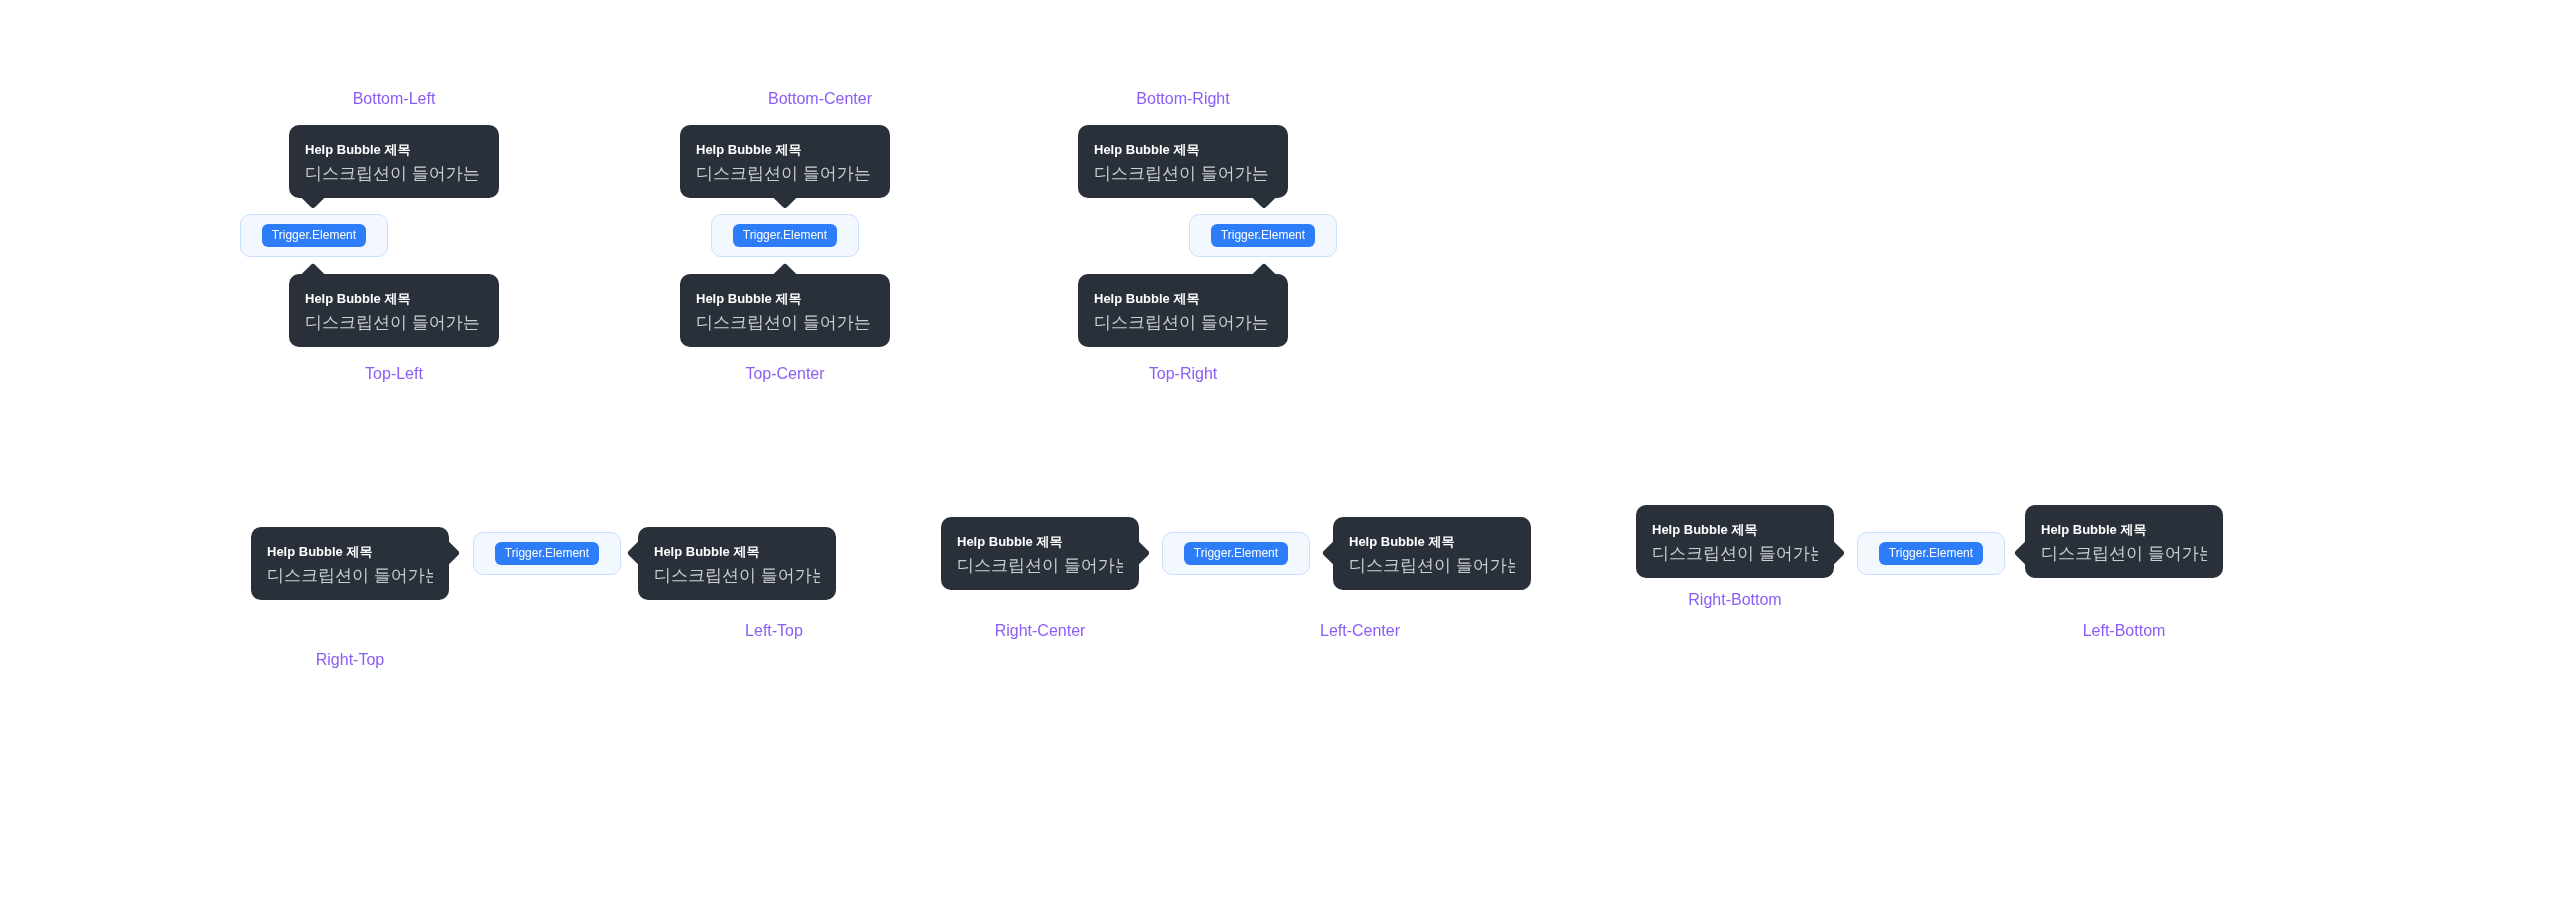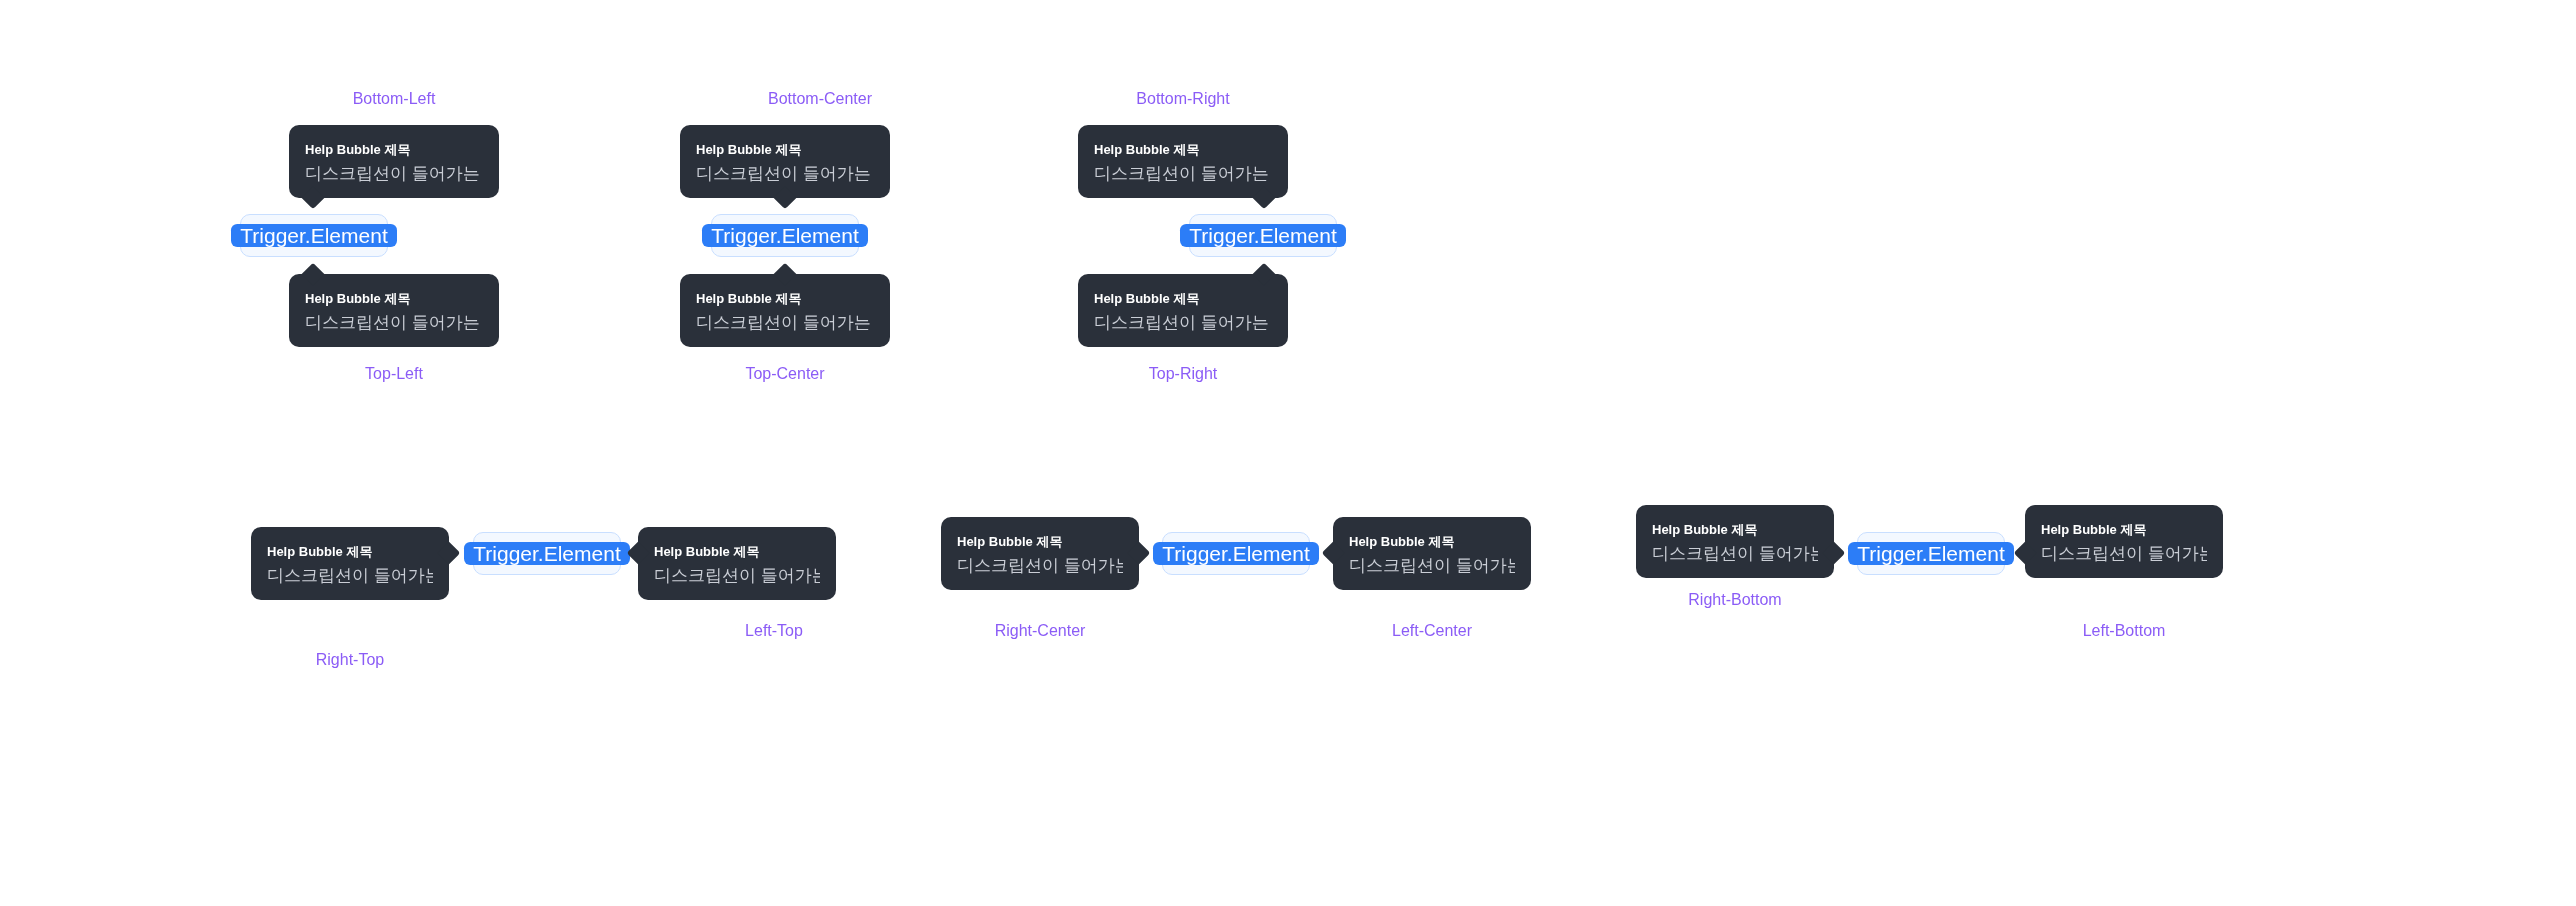--- a/index.html
+++ b/index.html
@@ -77,21 +77,21 @@
     border:1.2px solid var(--trigger-ring-border);
     border-radius:10px;
     display:flex;align-items:center;justify-content:center;
   }
   .trigger-btn{
     background:var(--trigger-btn-bg);
     color:var(--trigger-btn-text);
     border:none;
     border-radius:6.2px;
     font-family:inherit;
-    font-size:21px;line-height:19.3px;
+    font-size:12px;line-height:19.3px;
     padding:1.9px 9.4px;
     white-space:nowrap;
     cursor:pointer;
   }
 </style>
 </head>
 <body>
 
 <div class="canvas">
 
@@ -184,21 +184,21 @@
     <button class="trigger-btn">Trigger.Element</button>
   </div>
 
   <div class="bubble md" style="left:1333px;top:517px">
     <span class="arrow side-left" style="top:28px"></span>
     <div class="bubble-title">Help Bubble 제목</div>
     <div class="bubble-desc">디스크립션이 들어가는 위치</div>
   </div>
 
   <div class="pos-label" style="left:1040px;top:621px">Right-Center</div>
-  <div class="pos-label" style="left:1432px;top:621px">Left-Center</div>
+  <div class="pos-label" style="left:1360px;top:621px">Left-Center</div>
 
   <div class="bubble md" style="left:1636px;top:505px">
     <span class="arrow side-right" style="top:40px"></span>
     <div class="bubble-title">Help Bubble 제목</div>
     <div class="bubble-desc">디스크립션이 들어가는 위치</div>
   </div>
 
   <div class="trigger" style="left:1857px;top:532px">
     <button class="trigger-btn">Trigger.Element</button>
   </div>

